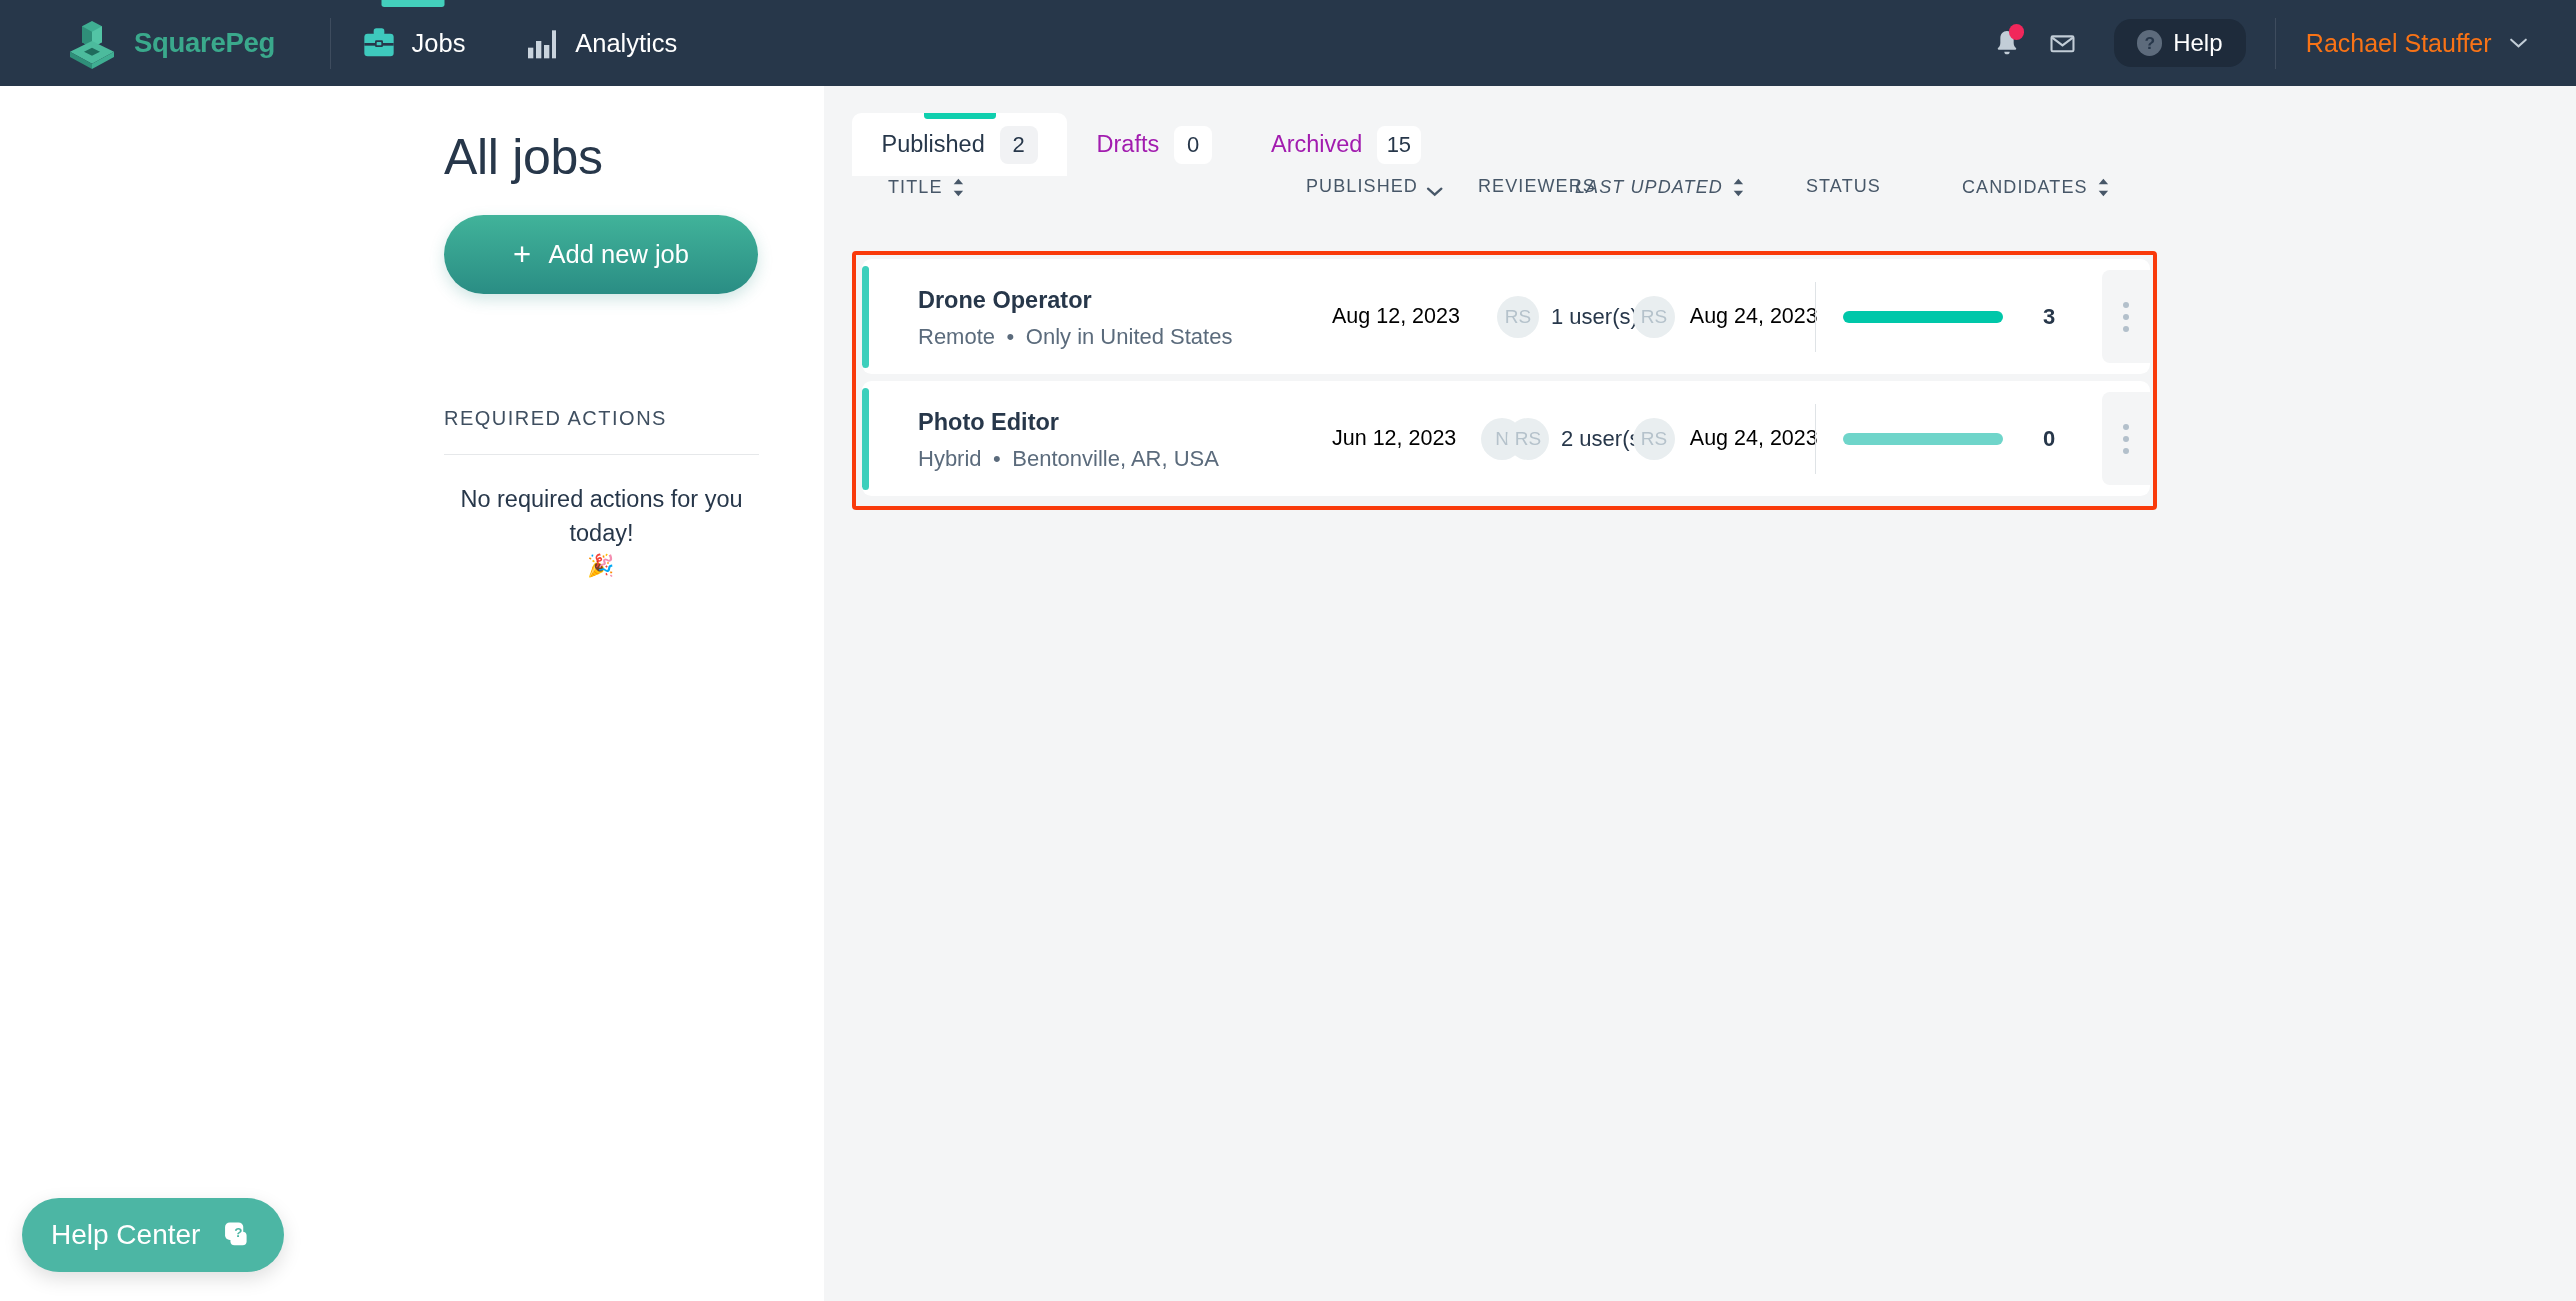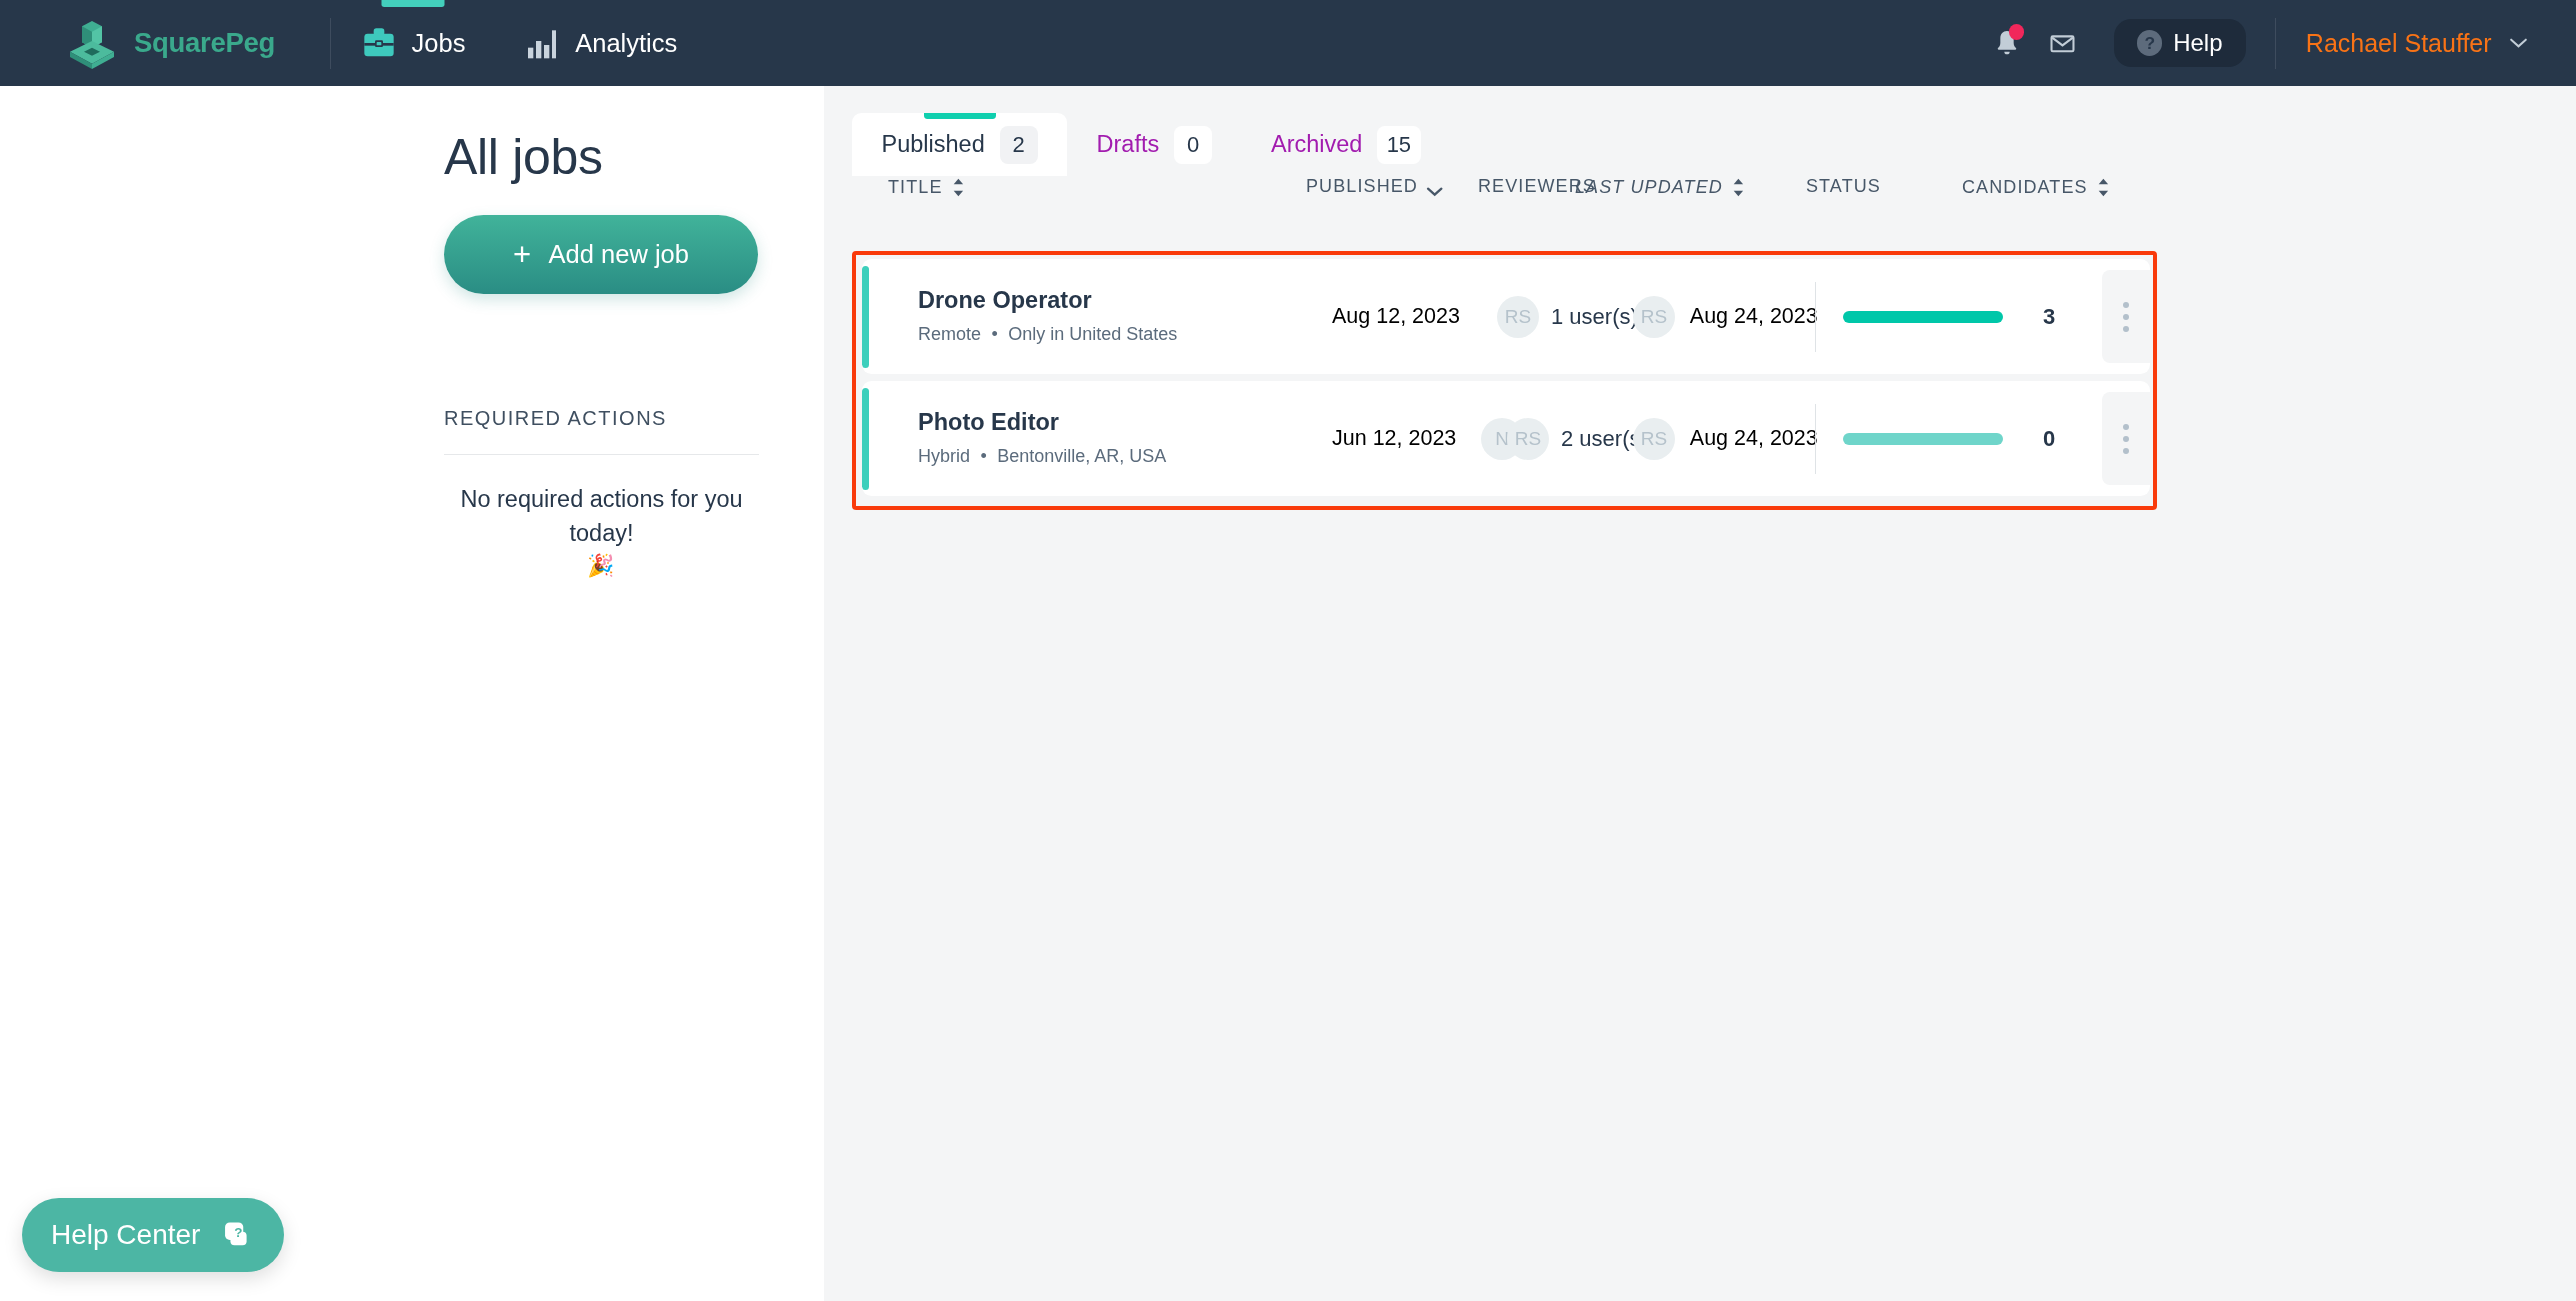--- a/index.html
+++ b/index.html
@@ -191,21 +191,21 @@
     position: absolute; left: 0; top: 6.7px;
     width: 7.4px; height: 102px;
     background: #3ccfbc; border-radius: 4px;
   }
   .row-title {
     position: absolute; left: 56px; top: 28px;
     font-size: 23.5px; color: #27374a; font-weight: bold;
   }
   .row-sub {
     position: absolute; left: 56px; top: 65px;
-    font-size: 18px; color: #5b6b7c; font-weight: 400;
+    font-size: 22px; color: #5b6b7c; font-weight: 400;
   }
   .row-sub .dot { padding: 0 5.4px; color: #5b6b7c; }
   .cell {
     position: absolute; top: 0; height: 115px;
     display: flex; align-items: center;
     font-size: 21.5px; color: #27374a;
   }
   .avatar {
     width: 42px; height: 42px; border-radius: 50%;
     background: #e9eef0; color: #b5c2cb;

